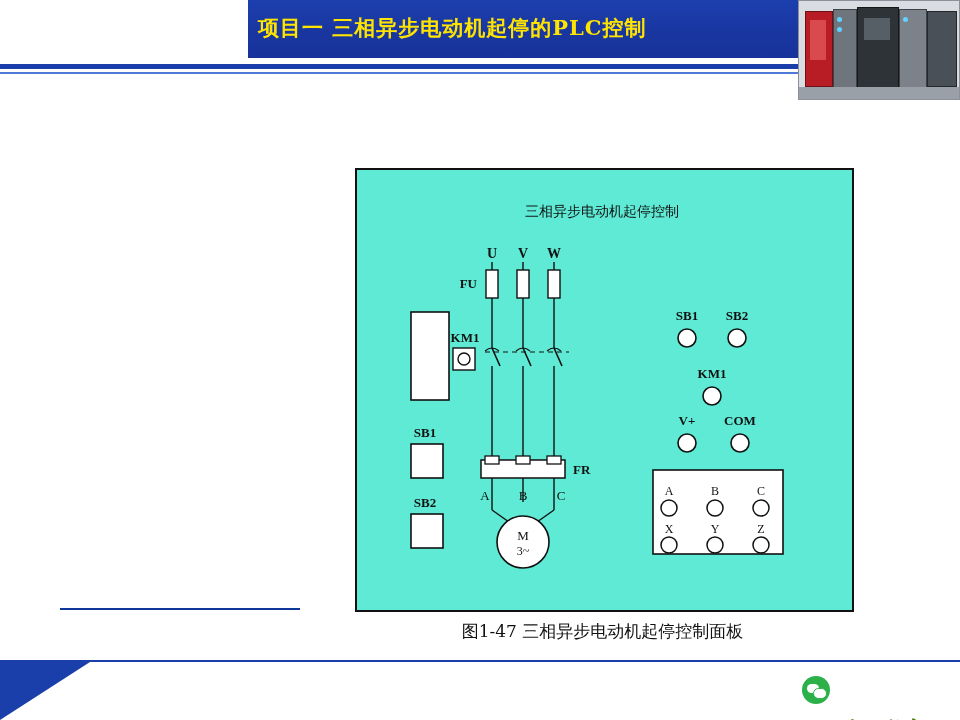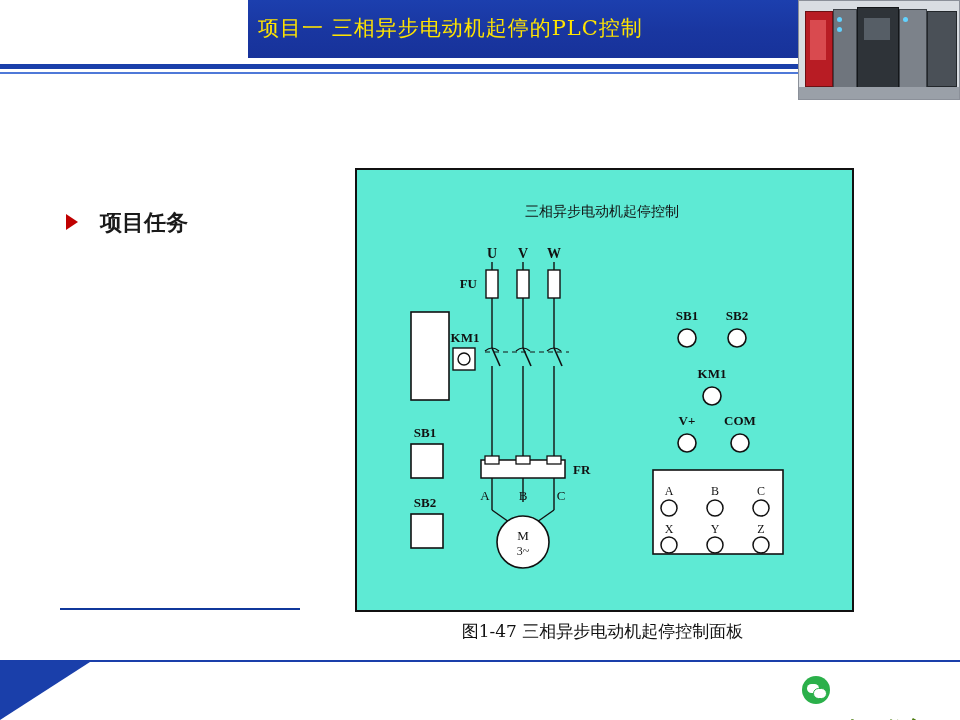--- a/index.html
+++ b/index.html
@@ -39,21 +39,21 @@
     background: #ffffff;
   }
   .header-title {
     position: absolute;
     left: 258px;
     top: 14px;
     width: 560px;
     color: #ffe400;
     font-family: "DejaVu Serif", serif;
     font-size: 21px;
-    font-weight: normal;
+    font-weight: bold;
     letter-spacing: 1px;
     white-space: nowrap;
   }
   .header-rule {
     position: absolute;
     left: 0;
     top: 64px;
     width: 960px;
     height: 5px;
     background: #1a3faa;
@@ -296,24 +296,20 @@
     <div class="mod-dark"></div>
     <div class="mod-gray2"></div>
     <div class="mod-gray3"></div>
     <div class="led" style="left:38px; top:16px;"></div>
     <div class="led" style="left:38px; top:26px;"></div>
     <div class="led" style="left:104px; top:16px;"></div>
     <div class="rail"></div>
   </div>
 
 
-  <div class="task-bullet">
-    <span class="arrow"></span>
-    <span class="label">项目任务</span>
-  </div>
 
   <div class="left-underline"></div>
 
   <div class="figure-box">
     <svg width="491" height="436" viewBox="0 0 491 436">
 
       <text id="fig-inner-title" x="245" y="46" text-anchor="middle" font-size="14" font-family="DejaVu Serif, serif">三相异步电动机起停控制</text>
 
       <text id="ph0" x="135" y="88" text-anchor="middle" font-size="14" font-weight="bold">U</text>
       <text id="ph1" x="166" y="88" text-anchor="middle" font-size="14" font-weight="bold">V</text>

